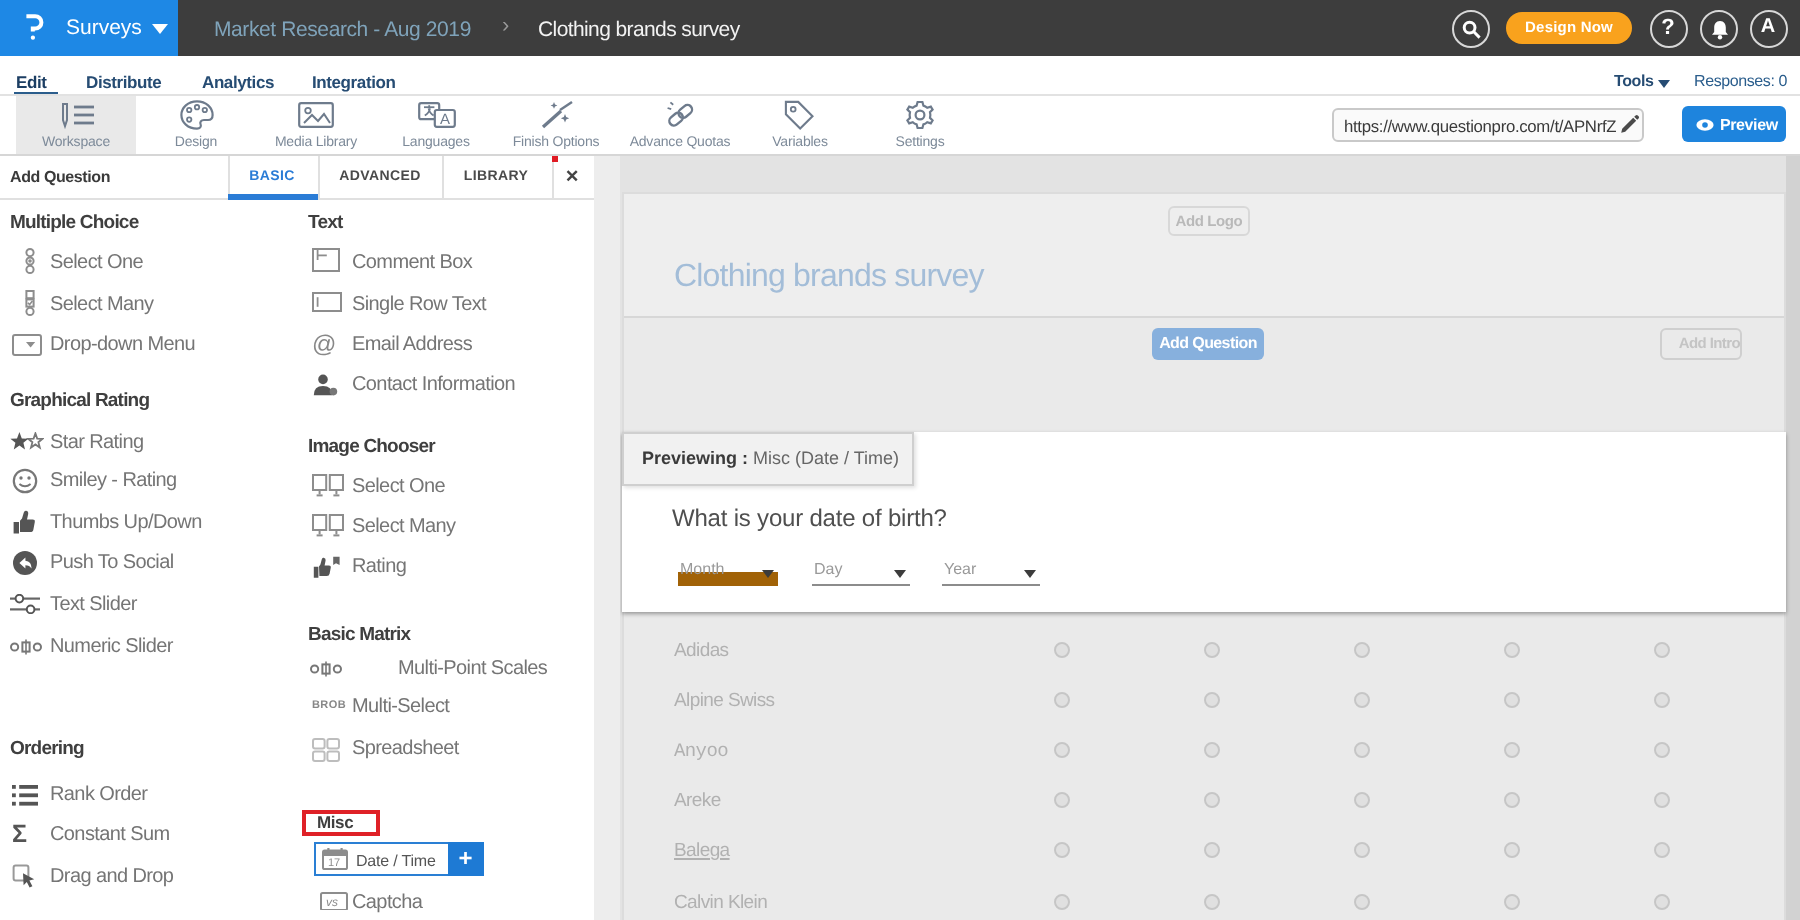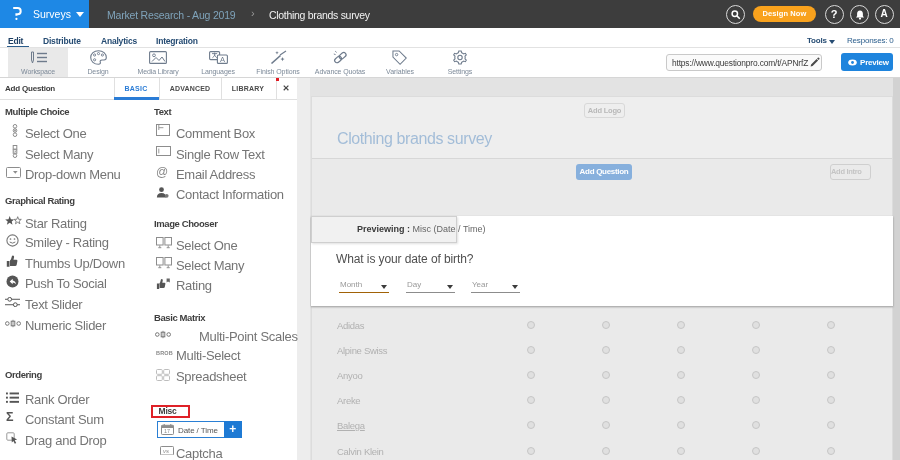--- a/index.html
+++ b/index.html
@@ -2,21 +2,21 @@
 <html><head>
 <meta charset="utf-8">
 <style>
   * { margin:0; padding:0; box-sizing:border-box; }
   html,body { width:900px; height:460px; overflow:hidden; font-family:"Liberation Sans",sans-serif; background:#e3e3e3; }
   .abs { position:absolute; }
   #stage { position:relative; width:900px; height:460px; }
   .brand { left:337px; color:#b1b1b1; font-size:9.5px; letter-spacing:-0.3px; }
   .radio { width:8px; height:8px; border-radius:50%; border:1px solid #c6c6c6; background:#e0e0e0; }
   .sechead { position:absolute; color:#3f3f3f; font-size:9.5px; font-weight:bold; letter-spacing:-0.4px; white-space:nowrap; }
-  .item { position:absolute; color:#757575; font-size:13px; letter-spacing:-0.3px; white-space:nowrap; }
+  .item { position:absolute; color:#757575; font-size:10px; letter-spacing:-0.3px; white-space:nowrap; }
   .ic { position:absolute; }
   .tblabel { position:absolute; top:68px; color:#7d8a99; font-size:7px; letter-spacing:-0.1px; transform:translateX(-50%); white-space:nowrap; }
   .navitem { position:absolute; top:36px; color:#264c73; font-size:8.5px; font-weight:bold; letter-spacing:-0.2px; }
 </style>
 </head>
 <body>
 <div id="stage">
 
   <div class="abs" style="left:0;top:0;width:900px;height:28px;background:#3d3d3d;"></div>
   <div class="abs" style="left:0;top:0;width:89px;height:28px;background:#1e88e5;"></div>
@@ -127,37 +127,37 @@
 
   <div class="abs" style="left:0;top:78px;width:900px;height:382px;background:#e3e3e3;"></div>
   <div class="abs" style="left:893px;top:78px;width:7px;height:382px;background:#d2d2d2;"></div>
 
   <div class="abs" style="left:311px;top:96px;width:582px;height:364px;background:#eaeaea;border:1px solid #dcdcdc;border-bottom:none;"></div>
     <div class="abs" style="left:312px;top:97px;width:580px;height:61px;background:#eeeeee;"></div>
   <div class="abs" style="left:584px;top:103px;width:41px;height:15px;border:1px solid #d8d8d8;border-radius:3px;color:#b9b9b9;font-size:7.5px;font-weight:bold;text-align:center;line-height:13px;letter-spacing:-0.2px;white-space:nowrap;">Add Logo</div>
   <div class="abs" style="left:337px;top:130px;color:#a3bdd8;font-size:16px;letter-spacing:-0.4px;">Clothing brands survey</div>
   <div class="abs" style="left:312px;top:158px;width:580px;height:1px;background:#d7d7d7;"></div>
   <div class="abs" style="left:576px;top:164px;width:56px;height:16px;background:#87b0dd;border-radius:3px;color:#fff;font-size:8px;font-weight:bold;text-align:center;line-height:16px;letter-spacing:-0.3px;white-space:nowrap;">Add Question</div>
-  <div class="abs" style="left:830px;top:164px;width:41px;height:15.5px;border:1px solid #cfcfcf;border-radius:3px;color:#c4c4c4;font-size:7.5px;font-weight:bold;text-align:left;line-height:14px;letter-spacing:-0.3px;white-space:nowrap;">Add Intro</div>
+  <div class="abs" style="left:830px;top:164px;width:41px;height:15.5px;border:1px solid #cfcfcf;border-radius:3px;color:#c4c4c4;font-size:7.5px;font-weight:bold;text-align:right;line-height:14px;letter-spacing:-0.3px;white-space:nowrap;">Add Intro</div>
 
   <div class="abs" style="left:311px;top:216px;width:582px;height:90px;background:#fff;box-shadow:0 1px 2px rgba(0,0,0,0.35);"></div>
   <div class="abs" style="left:311px;top:216px;width:146px;height:27px;background:#f1f1f1;border:1px solid #cfcfcf;box-shadow:1px 1px 2px rgba(0,0,0,0.12);"></div>
-  <div class="abs" style="left:321px;top:223.5px;font-size:9px;color:#3a3a3a;letter-spacing:0px;white-space:nowrap;margin-left:36px;"><b>Previewing :</b> <span style="color:#666;">Misc (Date / Time)</span></div>
+  <div class="abs" style="left:321px;top:223.5px;font-size:9px;color:#3a3a3a;letter-spacing:0px;white-space:nowrap;"><b>Previewing :</b> <span style="color:#666;">Misc (Date / Time)</span></div>
   <div class="abs" style="left:336px;top:252px;color:#4f4f4f;font-size:12px;letter-spacing:-0.1px;">What is your date of birth?</div>
 
-  <div class="abs" style="left:339px;top:280px;width:50px;height:12.5px;border-bottom:1px solid #a16207;color:#999;font-size:8px;padding-left:1px;">Month</div>
+  <div class="abs" style="left:339px;top:280px;width:50px;height:12.5px;border-bottom:7px solid #a16207;color:#999;font-size:8px;padding-left:1px;">Month</div>
   <div class="abs" style="left:381px;top:284.5px;width:0;height:0;border-left:3.5px solid transparent;border-right:3.5px solid transparent;border-top:4.5px solid #3c3c3c;"></div>
   <div class="abs" style="left:406px;top:280px;width:49px;height:12.5px;border-bottom:1px solid #8c8c8c;color:#999;font-size:8px;padding-left:1px;">Day</div>
   <div class="abs" style="left:447px;top:284.5px;width:0;height:0;border-left:3.5px solid transparent;border-right:3.5px solid transparent;border-top:4.5px solid #3c3c3c;"></div>
   <div class="abs" style="left:471px;top:280px;width:49px;height:12.5px;border-bottom:1px solid #8c8c8c;color:#999;font-size:8px;padding-left:1px;">Year</div>
   <div class="abs" style="left:512px;top:284.5px;width:0;height:0;border-left:3.5px solid transparent;border-right:3.5px solid transparent;border-top:4.5px solid #3c3c3c;"></div>
 
   <div class="abs brand" style="top:320px;">Adidas</div>
   <div class="abs brand" style="top:345px;">Alpine Swiss</div>
-  <div class="abs brand" style="top:370px;">Anyoo</div>
+  <div class="abs brand" style="top:370px;font-family:Liberation Mono, monospace;">Anyoo</div>
   <div class="abs brand" style="top:395px;">Areke</div>
   <div class="abs brand" style="top:420px;text-decoration:underline;">Balega</div>
   <div class="abs brand" style="top:445.5px;">Calvin Klein</div>
   <div class="abs radio" style="left:527px;top:321px;"></div>
   <div class="abs radio" style="left:602px;top:321px;"></div>
   <div class="abs radio" style="left:677px;top:321px;"></div>
   <div class="abs radio" style="left:752px;top:321px;"></div>
   <div class="abs radio" style="left:827px;top:321px;"></div>
   <div class="abs radio" style="left:527px;top:346px;"></div>
   <div class="abs radio" style="left:602px;top:346px;"></div>

